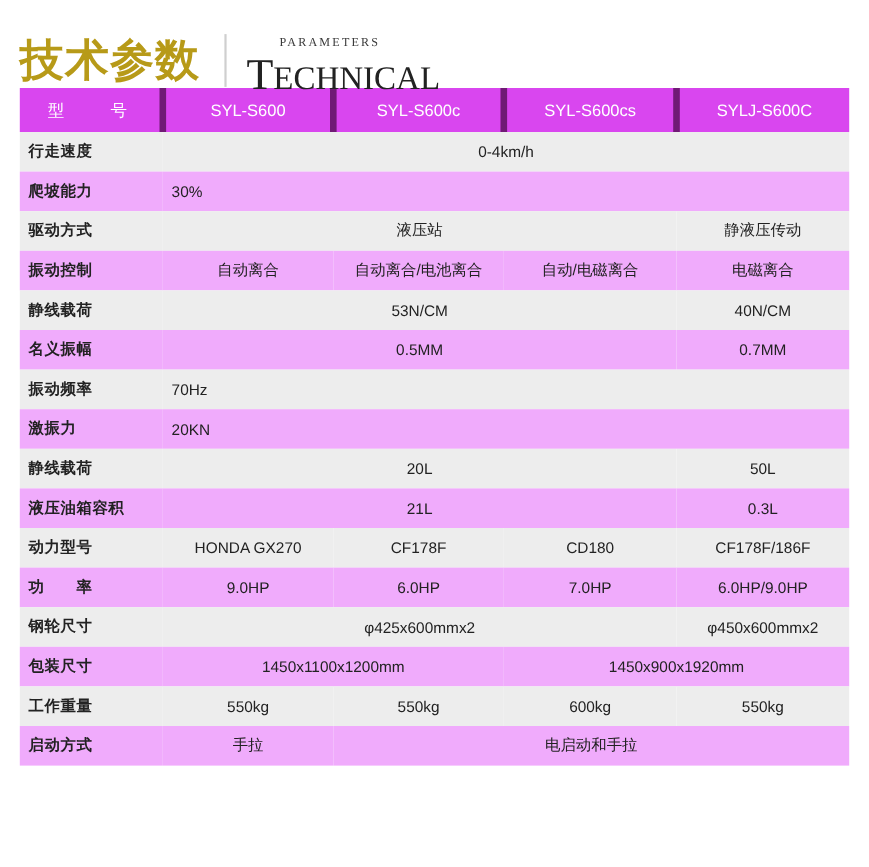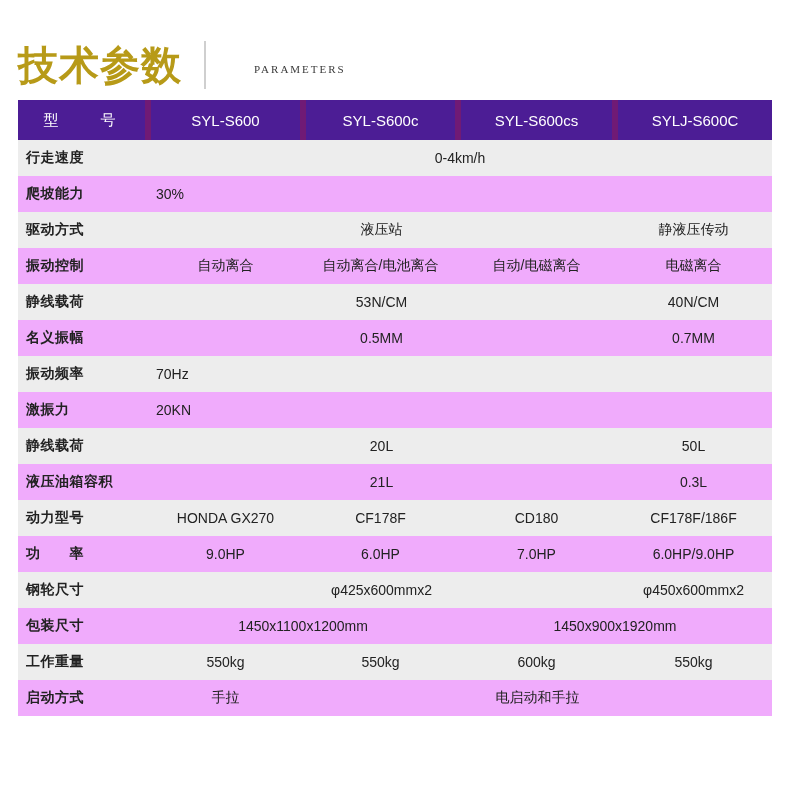--- a/index.html
+++ b/index.html
@@ -19,21 +19,21 @@
     height: 788px;
     position: relative;
     box-sizing: border-box;
   }
 
   
   .header {
     display: flex;
     align-items: center;
     padding: 30px 0 0 18px;
-    height: 100px;
+    height: 80px;
     box-sizing: border-box;
   }
   .title-cn {
     font-size: 40px;
     font-weight: bold;
     color: #b79a18;
     letter-spacing: 1px;
     line-height: 1;
     font-family: "DejaVu Sans", sans-serif;
   }
@@ -82,21 +82,21 @@
   }
   table.spec td {
     height: 36px;
     padding: 0 8px;
     box-sizing: border-box;
     vertical-align: middle;
     color: #222;
   }
   
   tr.head td {
-    background: #4c1d95;
+    background: #d946ef;
     color: #ffffff;
     font-size: 15px;
     height: 40px;
     font-weight: normal;
   }
   tr.head td.label-col {
     letter-spacing: 4px;
   }
   
   tr.odd td { background: #ededed; }
@@ -116,20 +116,21 @@
 </head>
 <body>
 
 <div class="page">
 
   <div class="header">
     <div class="title-cn">技术参数</div>
     <div class="divider"></div>
     <div class="title-en">
       <div class="title-en-small">PARAMETERS</div>
+      <div class="title-en-main"><span class="cap">T</span><span>ECHNICAL</span></div>
     </div>
   </div>
 
   <div class="table-wrap">
     <table class="spec">
       <colgroup>
         <col style="width:130px">
         <col style="width:155px">
         <col style="width:155px">
         <col style="width:157px">

